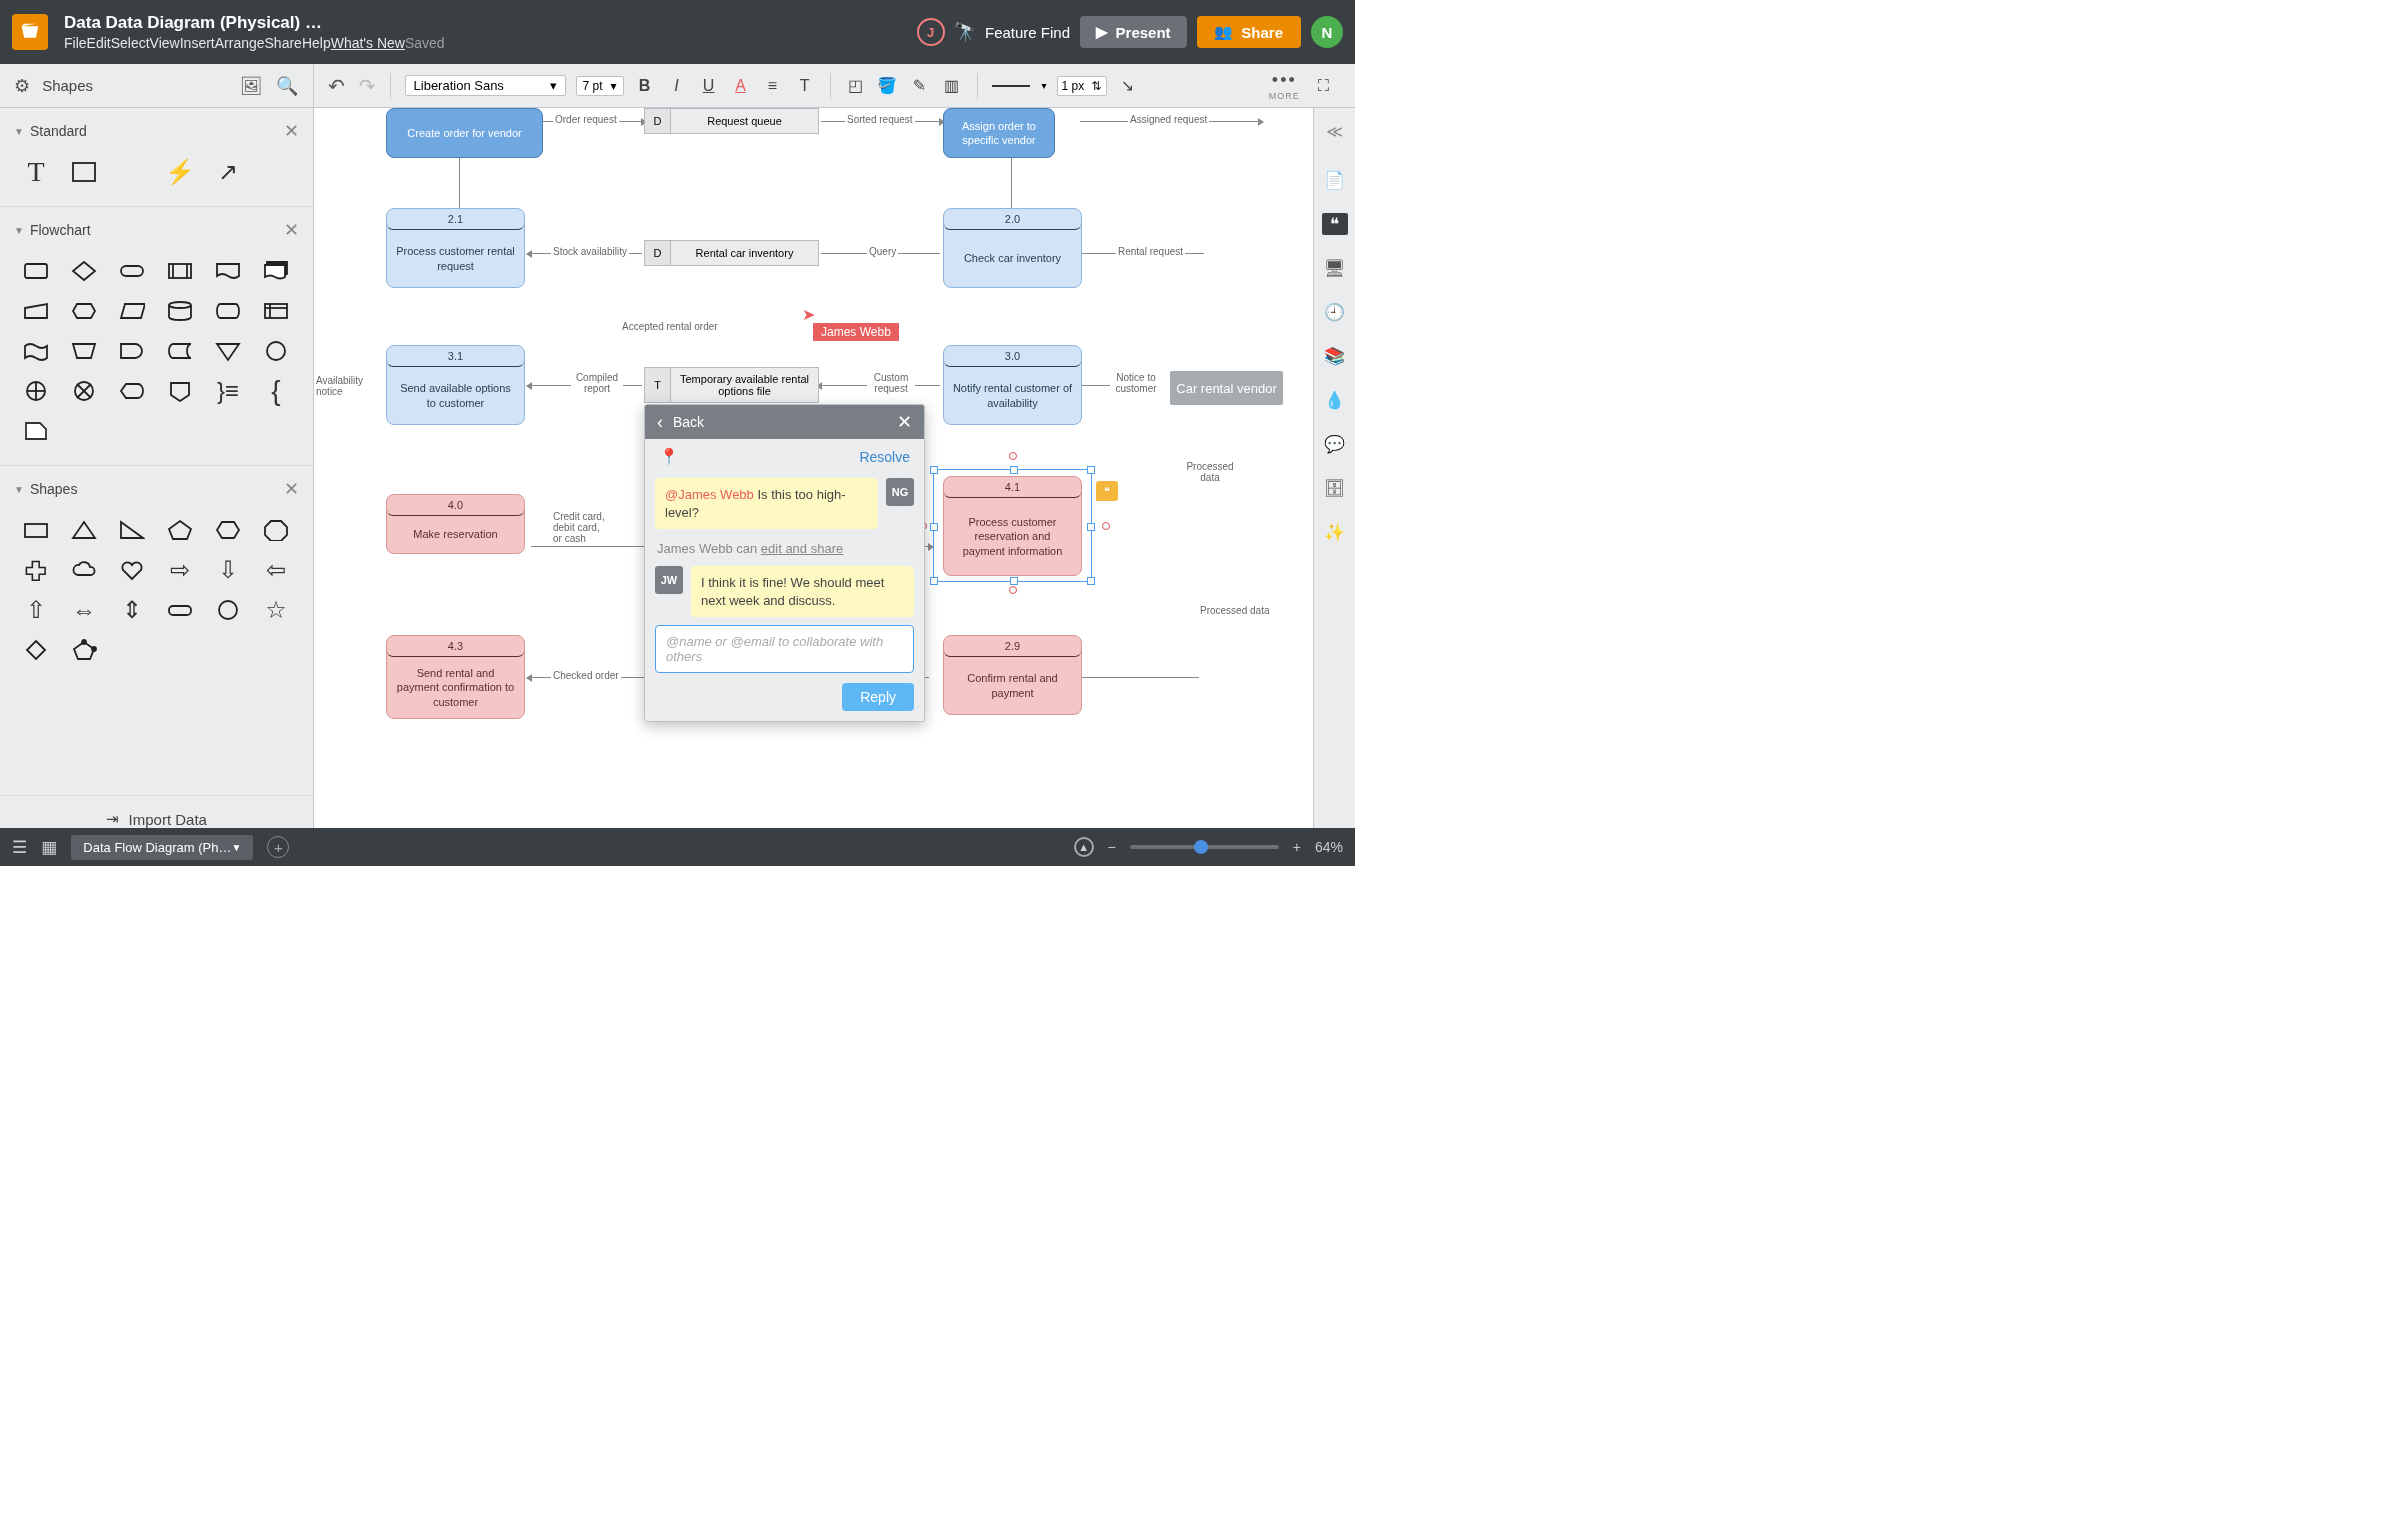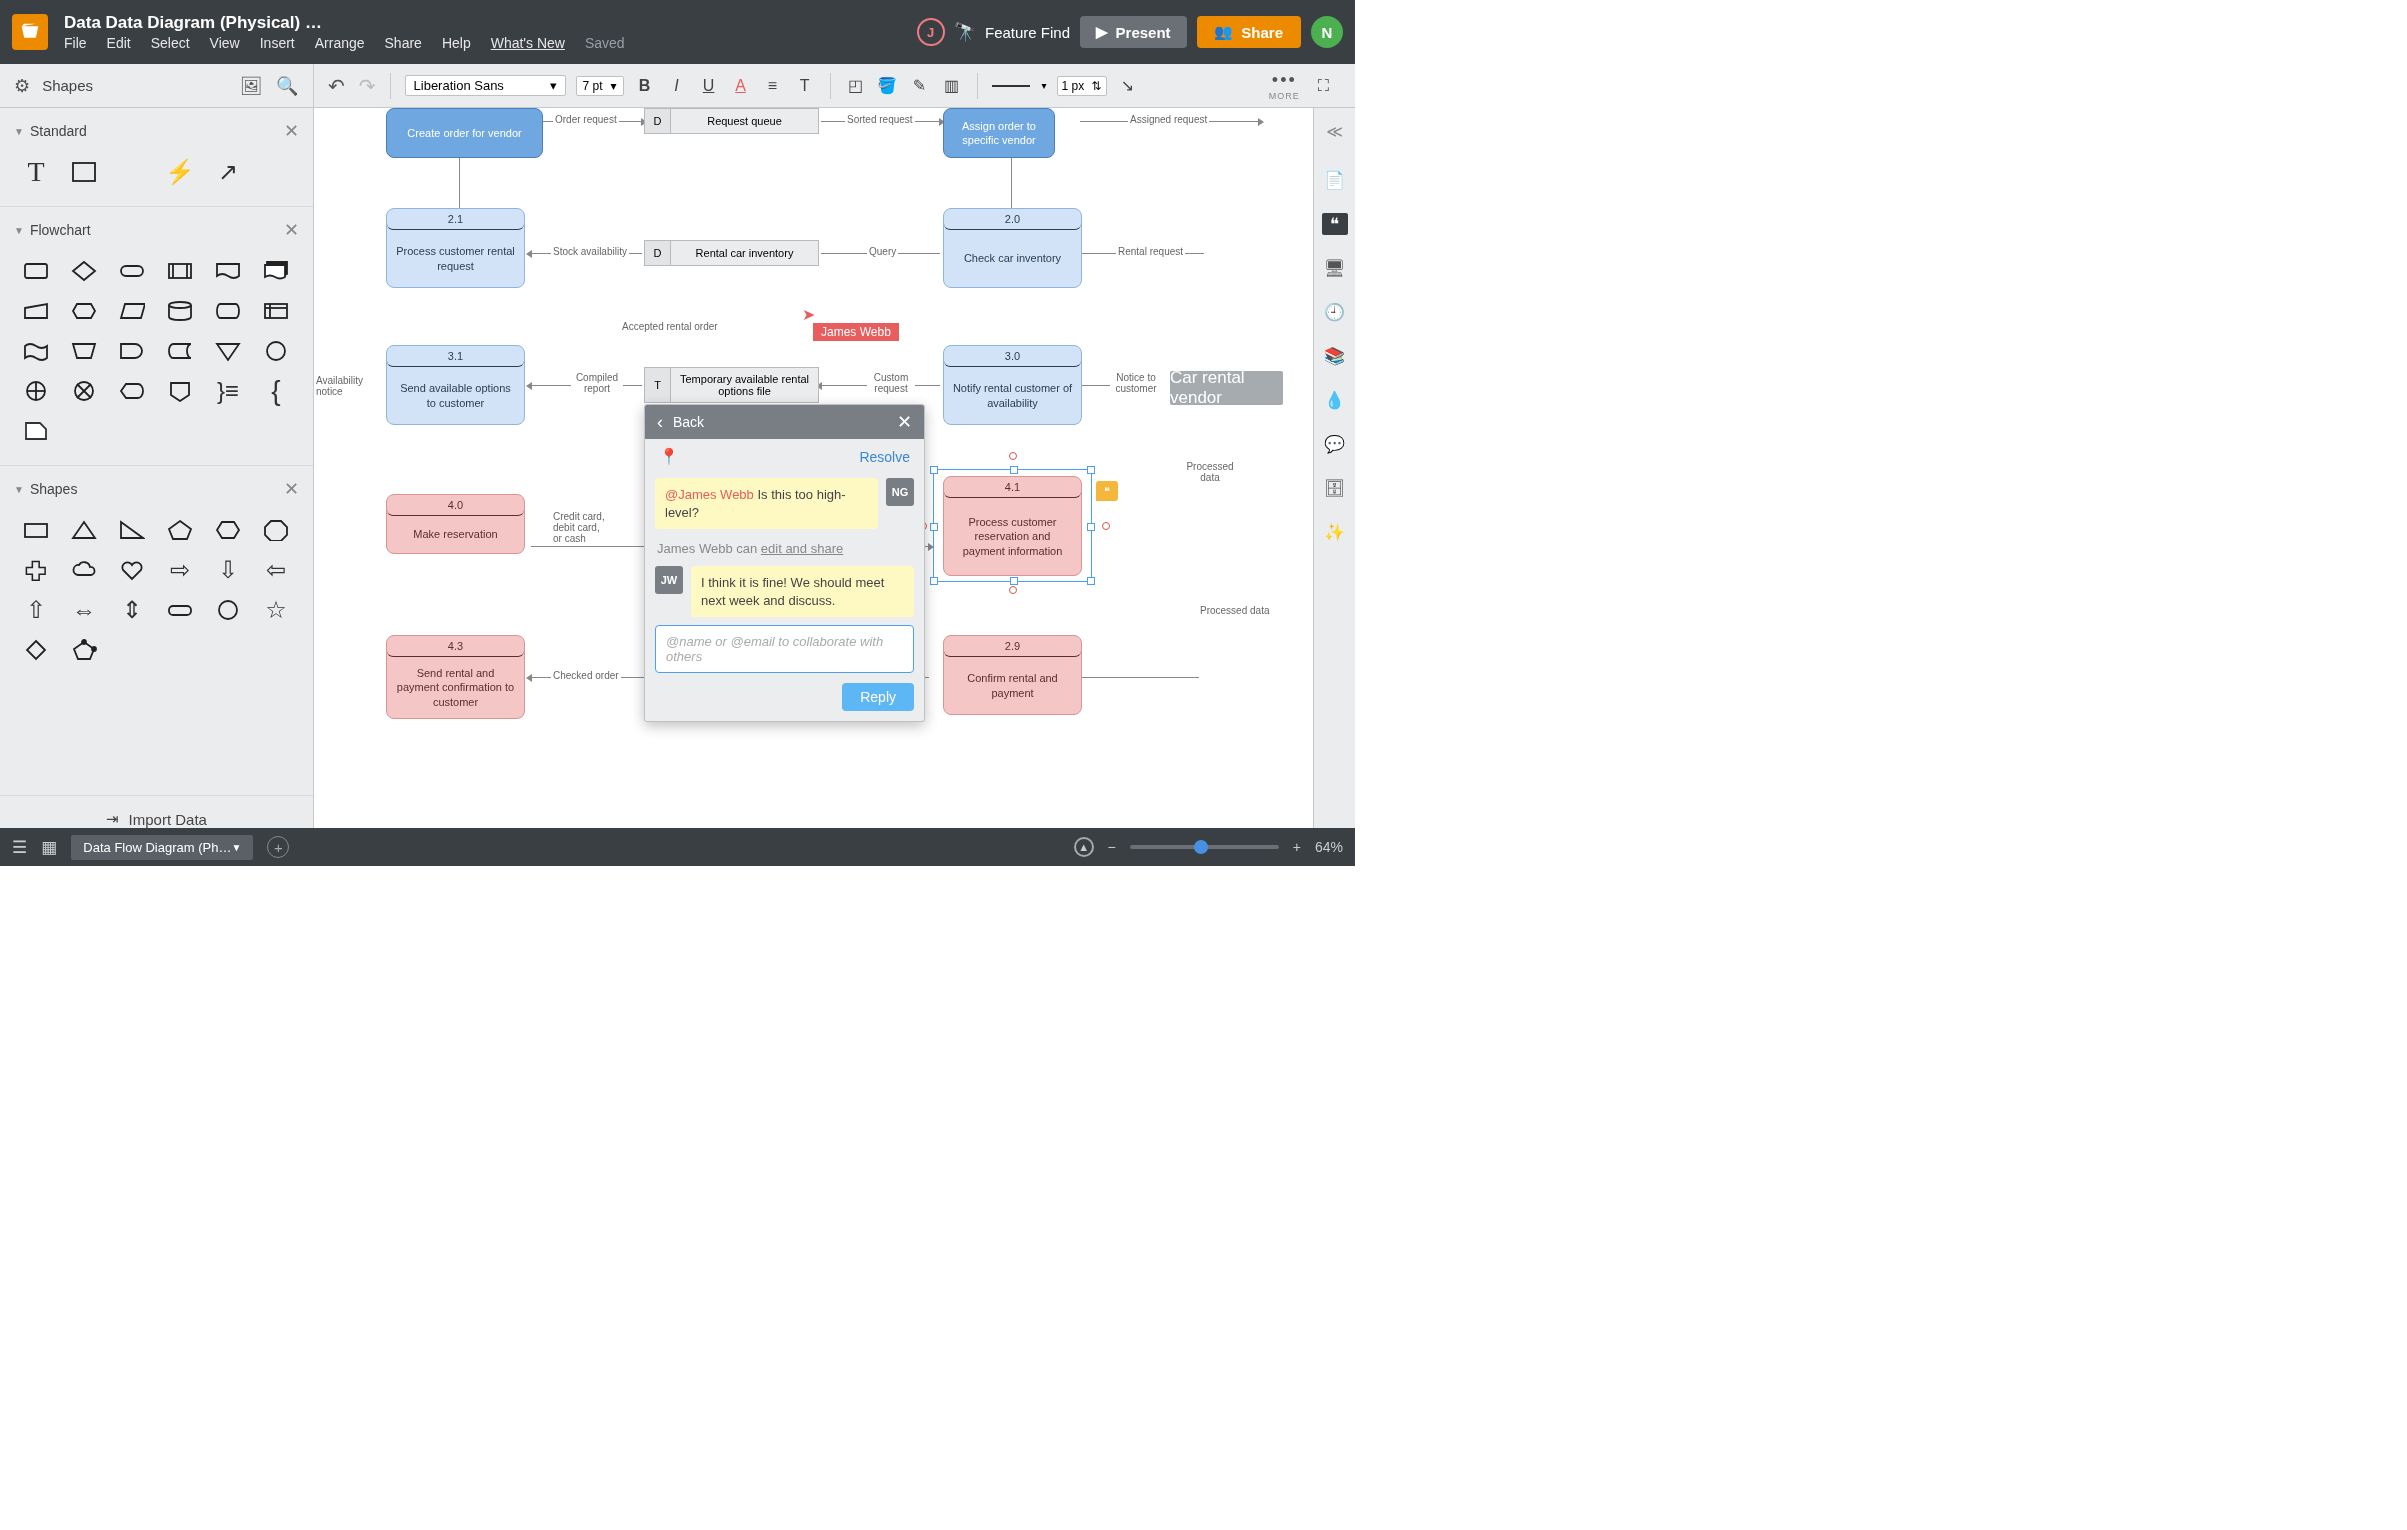--- a/index.html
+++ b/index.html
@@ -4,21 +4,21 @@
 <style>
 * { box-sizing: border-box; margin: 0; padding: 0; font-family: -apple-system, BlinkMacSystemFont, 'Segoe UI', Arial, sans-serif; }
 body { background: #fff; overflow: hidden; width: 1355px; height: 866px; position: relative; }
 
 
 .header { background: #3a3f44; height: 64px; display: flex; align-items: center; padding: 0 12px; color: #fff; }
 .logo-box { width: 36px; height: 36px; background: #ed8b00; border-radius: 4px; display: flex; align-items: center; justify-content: center; margin-right: 16px; }
 .logo-box svg { width: 20px; height: 18px; fill: #fff; }
 .doc-title-area { flex: 1; }
 .doc-title { font-size: 17px; font-weight: 600; color: #fff; margin-bottom: 2px; }
-.menu-bar { display: flex; gap: 20px; font-size: 14px; color: #e6e6e6; }
+.menu-bar { display: flex; font-size: 14px; color: #e6e6e6; }
 .menu-bar span { cursor: pointer; }
 .menu-bar .whatsnew { text-decoration: underline; }
 .menu-bar .saved { color: #9a9fa5; }
 .header-right { display: flex; align-items: center; gap: 10px; }
 .avatar-circle { width: 28px; height: 28px; border-radius: 50%; display: flex; align-items: center; justify-content: center; font-size: 13px; font-weight: 600; }
 .avatar-j { background: #3a3f44; color: #f07c7c; border: 2px solid #f07c7c; }
 .avatar-n { background: #4caf50; color: #fff; width: 32px; height: 32px; font-size:15px;}
 .feature-find { display: flex; align-items: center; gap: 8px; color: #fff; font-size: 15px; cursor: pointer; }
 .binoculars { font-size: 18px; }
 .btn-present { background: #6a7076; color: #fff; padding: 7px 16px; border-radius: 4px; font-size: 15px; font-weight: 600; display: flex; align-items: center; gap: 8px; cursor: pointer; }
@@ -70,21 +70,21 @@
 
 .process-box { position: absolute; border: 1px solid; border-radius: 8px; font-size: 11px; text-align: center; display: flex; flex-direction: column; }
 .process-box .num { border-bottom: 1px solid; padding: 4px; font-size: 11px; border-radius: 6px;}
 .process-box .label { flex: 1; display: flex; align-items: center; justify-content: center; padding: 4px 8px; line-height: 1.3; }
 .blue-dark { background: #6fa8e0; border-color: #4a7fb8; color: #fff; }
 .blue-light { background: #d2e3f7; border-color: #8fb5dc; color: #2a4055; }
 .pink { background: #f5c6c6; border-color: #d99494; color: #5a2f2f; }
 .gray-store { position: absolute; background: #ebecee; border: 1px solid #b8bbbe; font-size: 11px; display: flex; }
 .gray-store .tag { width: 26px; border-right: 1px solid #b8bbbe; display: flex; align-items: center; justify-content: center; background: #e2e4e6;}
 .gray-store .lbl2 { flex: 1; display: flex; align-items: center; justify-content: center; padding: 0 8px; }
-.gray-rect { position: absolute; background: #a6abb0; color: #fff; font-size: 17px; display: flex; align-items: center; justify-content: center; border-radius: 2px; }
+.gray-rect { position: absolute; background: #a6abb0; color: #fff; font-size: 13px; display: flex; align-items: center; justify-content: center; border-radius: 2px; }
 .edge-label { position: absolute; font-size: 10px; color: #666; background: #fff; padding: 0 2px;}
 .hline { position: absolute; height: 1px; background: #888; }
 .vline { position: absolute; width: 1px; background: #888; }
 .arrow-r::after { content:''; position:absolute; right:-5px; top:-3px; border-left:6px solid #888; border-top:4px solid transparent; border-bottom:4px solid transparent;}
 .arrow-l::after { content:''; position:absolute; left:-5px; top:-3px; border-right:6px solid #888; border-top:4px solid transparent; border-bottom:4px solid transparent;}
 
 .selection { position: absolute; border: 1px solid #4da0f0; }
 .sel-handle { position: absolute; width: 8px; height: 8px; background: #fff; border: 1px solid #4da0f0; }
 .sel-dot { position:absolute; width:8px; height:8px; border:1px solid #d9534f; background:#fff; border-radius:50%;}
 

